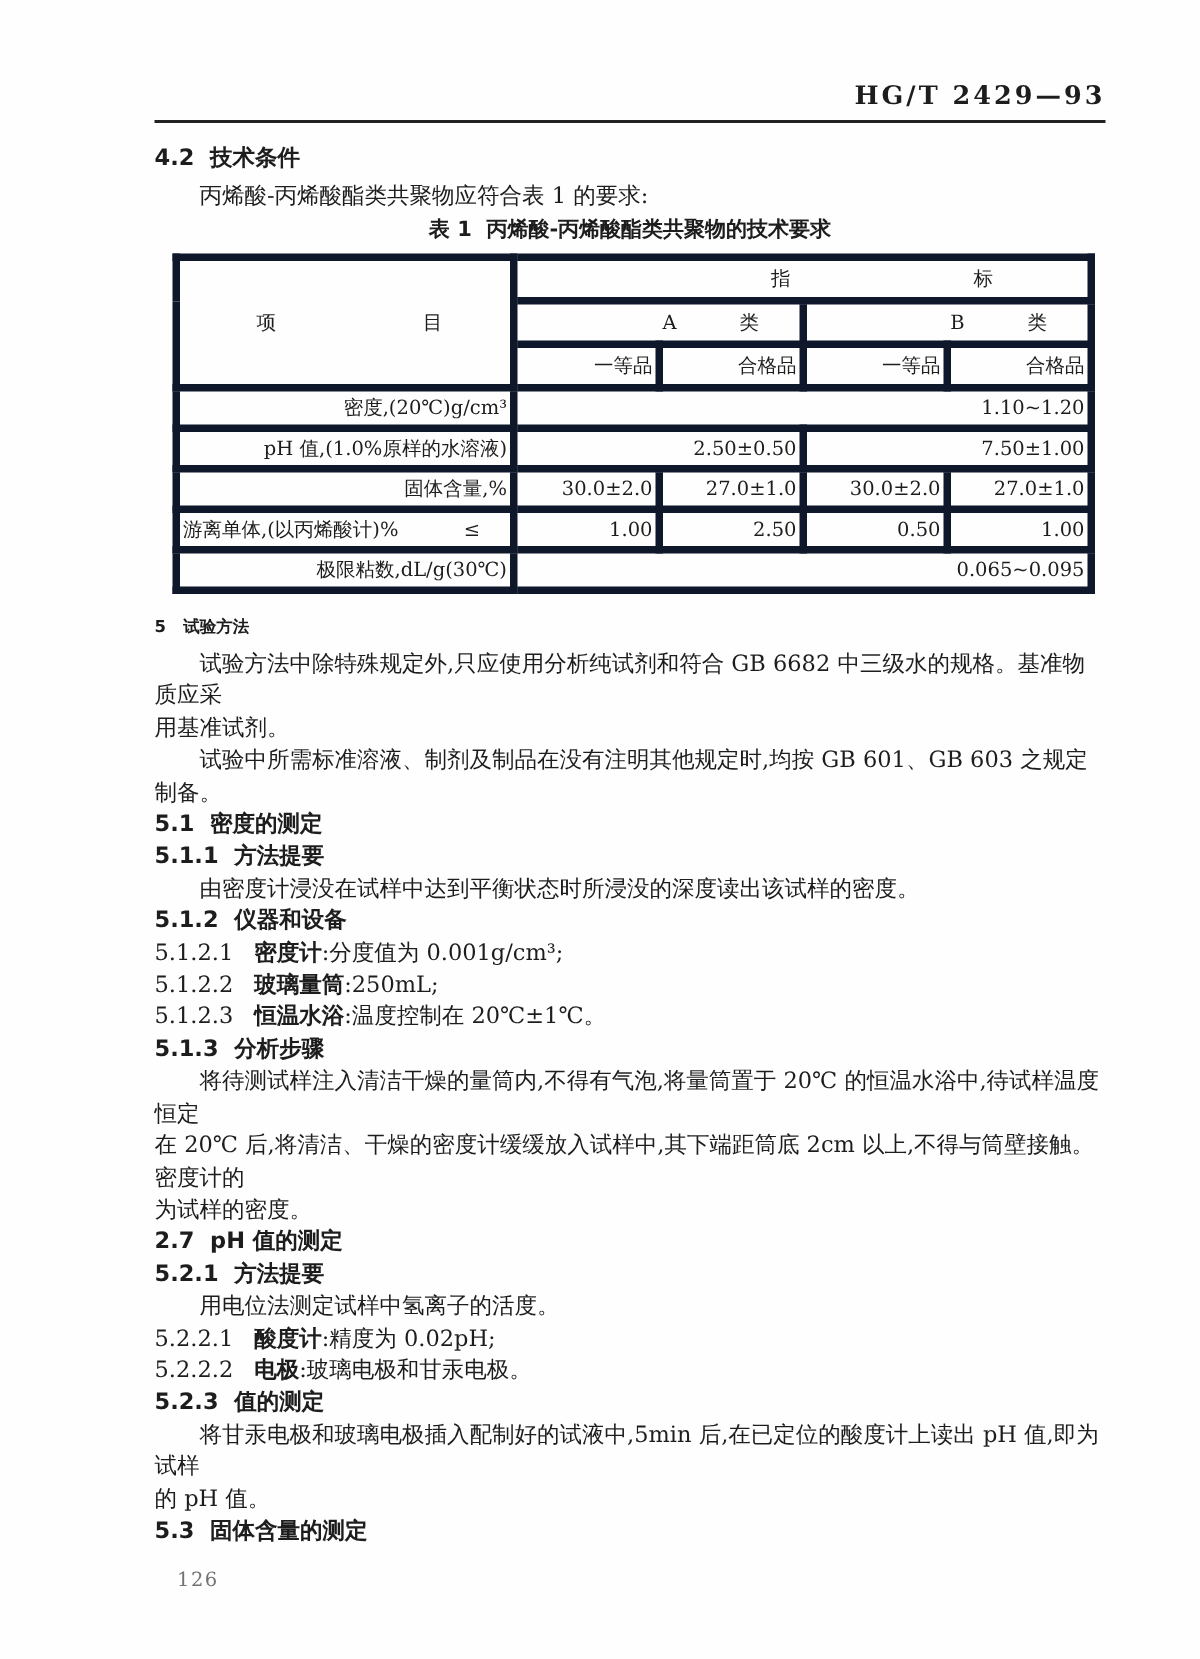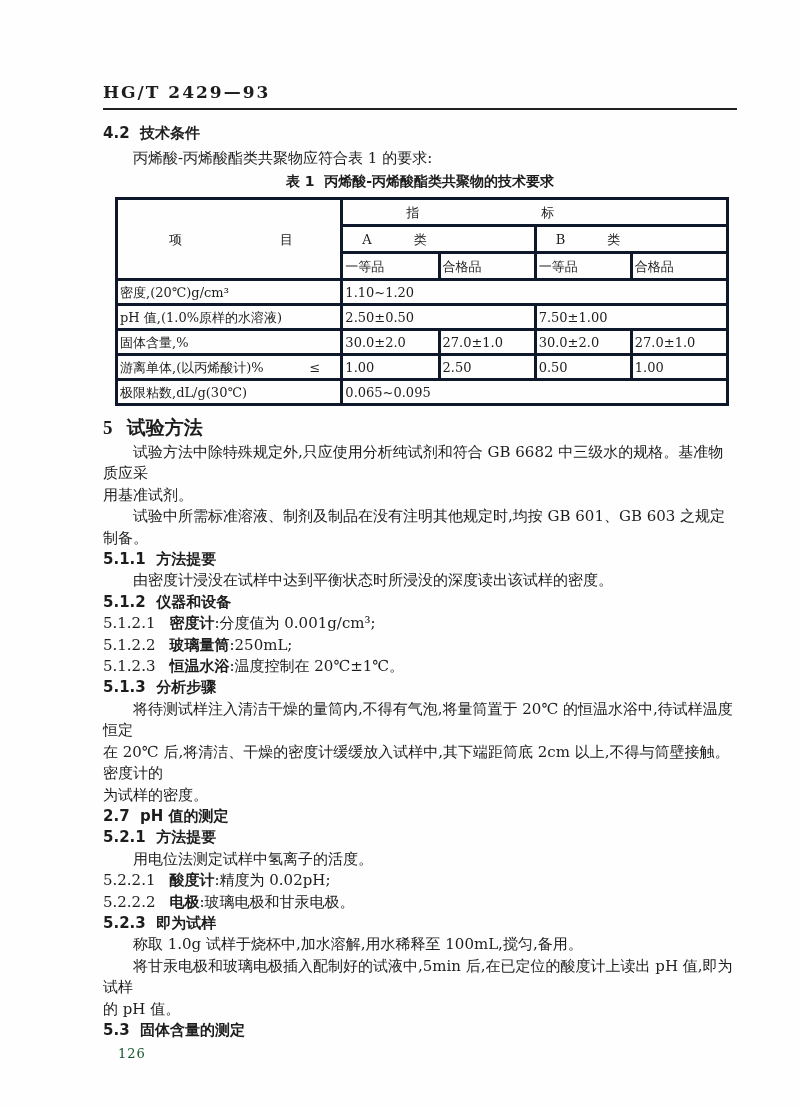--- a/index.html
+++ b/index.html
@@ -21,22 +21,22 @@
     color:#cccccc;
     opacity:0.55;
     user-select:none;
   }
   .content {
     position:relative; z-index:1;
     margin:0 63px 0 103px; 
     font-size:15px;
   }
   .std-code {
-    padding-top:82px;
-    text-align:left;
+    padding-top:54px;
+    text-align:right;
     font-weight:bold;
     font-size:17px;
     letter-spacing:2px;
     line-height:20px;
   }
   .header-rule {
     border:0;
     border-top:2px solid #222;
     margin:6px 0 0 0;
   }
@@ -52,47 +52,47 @@
   table.spec {
     margin-top:6px;
     margin-left:12px;
     width:614px;
     border-collapse:collapse;
     table-layout:fixed;
     font-size:13px;
     background:transparent;
   }
   table.spec th, table.spec td {
-    border:3px solid #0f172a;
+    border:5px solid #0f172a;
     font-weight:normal;
-    text-align:left;
+    text-align:right;
     padding:0 2px;
     height:22px;
     line-height:15px;
   }
   table.spec { border:2px solid #191919; }
   table.spec tr.hdr th { height:24px; }
   td.item-cell { text-align:left; padding-left:8px; }
   .sp-item  { letter-spacing:98px;  position:relative; left:49px; white-space:nowrap; }
   .sp-index { letter-spacing:122px; position:relative; left:61px; white-space:nowrap; }
   .sp-class { letter-spacing:42px;  position:relative; left:17px; white-space:nowrap; }
   .item-flex { display:flex; justify-content:space-between; align-items:center; padding-right:18px; }
 
   .sec5 { margin-top:11px; }
   .line { line-height:21.4px; white-space:pre-wrap; }
   .indent { text-indent:30px; }
-  .s5-title { font-size:19px; margin-bottom:3px; line-height:22px;font-family:Liberation Serif, serif; }
+  .s5-title { font-size:11px; margin-bottom:3px; line-height:22px; }
   .num { margin-right:14px; }
   .term {
     font-family:"DejaVu Sans","Liberation Sans",sans-serif;
     font-weight:bold;
   }
   .page-number {
     position:absolute; left:118px; top:1046px;
-    font-size:13px; letter-spacing:1px; color:#14532d;text-align:center;
+    font-size:13px; letter-spacing:1px; color:#737373;text-align:center;
   }
 </style>
 </head>
 <body>
 
 <div class="page">
 
 
   <div class="content">
 
@@ -160,42 +160,42 @@
         </tr>
       </tbody>
     </table>
 
     <div class="sec5">
       <div class="hd s5-title line">5   试验方法</div>
       <div class="line indent">试验方法中除特殊规定外,只应使用分析纯试剂和符合 GB 6682 中三级水的规格。基准物质应采</div>
       <div class="line">用基准试剂。</div>
       <div class="line indent">试验中所需标准溶液、制剂及制品在没有注明其他规定时,均按 GB 601、GB 603 之规定制备。</div>
 
+      <div class="hd line">5.1  密度的测定</div>
       <div class="hd line">5.1.1  方法提要</div>
       <div class="line indent">由密度计浸没在试样中达到平衡状态时所浸没的深度读出该试样的密度。</div>
       <div class="hd line">5.1.2  仪器和设备</div>
 
       <div class="line"><span class="num">5.1.2.1</span><span class="term">密度计</span><span>:分度值为 0.001g/cm³;</span></div>
       <div class="line"><span class="num">5.1.2.2</span><span class="term">玻璃量筒</span><span>:250mL;</span></div>
       <div class="line"><span class="num">5.1.2.3</span><span class="term">恒温水浴</span><span>:温度控制在 20℃±1℃。</span></div>
 
       <div class="hd line">5.1.3  分析步骤</div>
       <div class="line indent">将待测试样注入清洁干燥的量筒内,不得有气泡,将量筒置于 20℃ 的恒温水浴中,待试样温度恒定</div>
       <div class="line">在 20℃ 后,将清洁、干燥的密度计缓缓放入试样中,其下端距筒底 2cm 以上,不得与筒壁接触。密度计的</div>
       <div class="line">为试样的密度。</div>
 
       <div class="hd line">2.7  pH 值的测定</div>
       <div class="hd line">5.2.1  方法提要</div>
       <div class="line indent">用电位法测定试样中氢离子的活度。</div>
 
       <div class="line"><span class="num">5.2.2.1</span><span class="term">酸度计</span><span>:精度为 0.02pH;</span></div>
       <div class="line"><span class="num">5.2.2.2</span><span class="term">电极</span><span>:玻璃电极和甘汞电极。</span></div>
 
-      <div class="hd line">5.2.3  即为试样</div>
-      <div class="line indent">称取 1.0g 试样于烧杯中,加水溶解,用水稀释至 100mL,搅匀,备用。</div>
+      <div class="hd line">5.2.3  值的测定</div>
       <div class="line indent">将甘汞电极和玻璃电极插入配制好的试液中,5min 后,在已定位的酸度计上读出 pH 值,即为试样</div>
       <div class="line">的 pH 值。</div>
 
       <div class="hd line">5.3  固体含量的测定</div>
 
     </div>
 
   </div>
 
   <div class="page-number">126</div>

